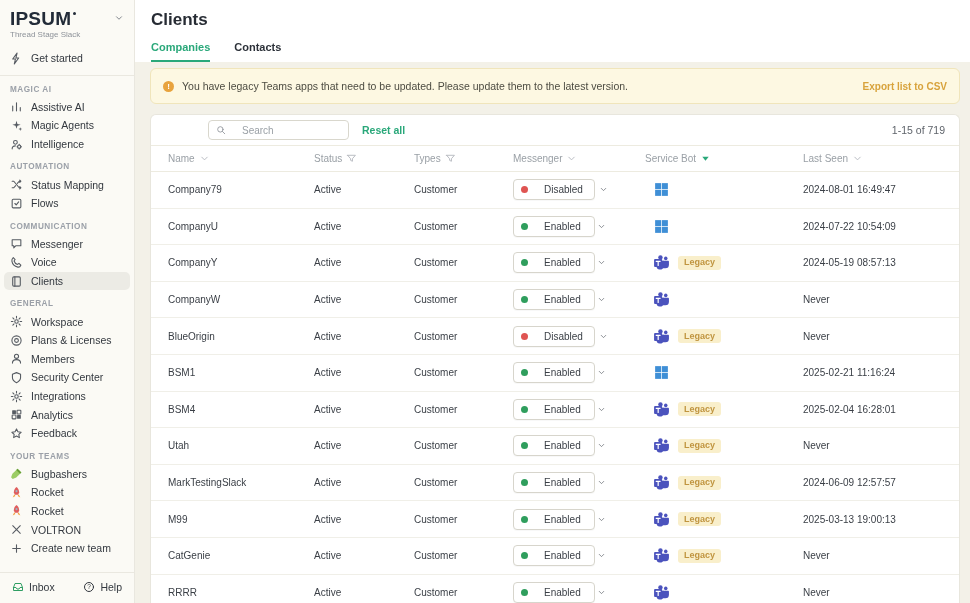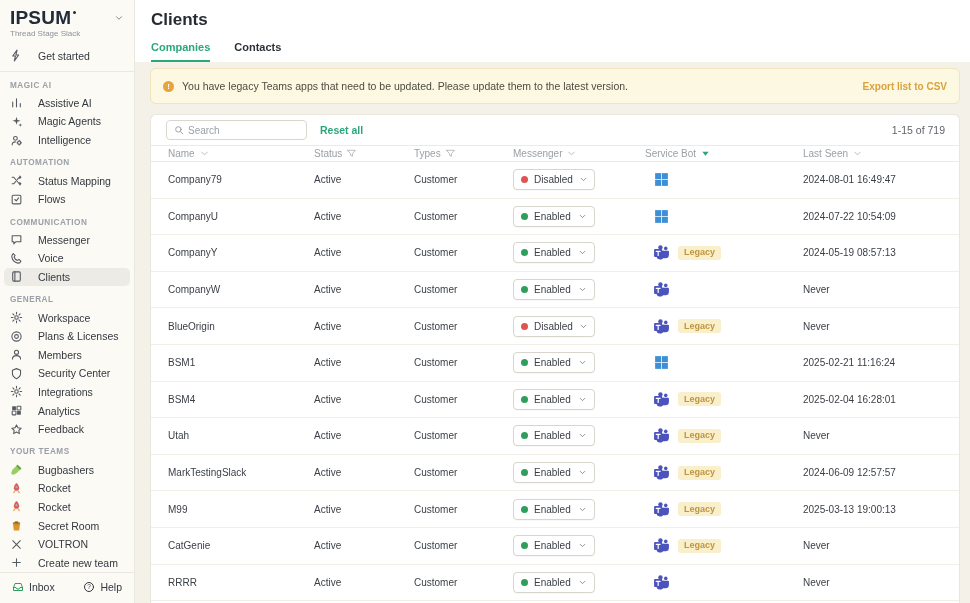--- a/index.html
+++ b/index.html
@@ -8,21 +8,21 @@
   .app { display:flex; width:970px; height:603px; }
 
   
   .sidebar { width:135px; flex:none; background:#fbfaf5; border-right:1px solid #e9e7df;
              display:flex; flex-direction:column; padding-top:8px; }
   .logo-row { display:flex; align-items:center; padding:0 10px; height:20px; }
   .logo { font-size:19px; font-weight:800; color:#222b38; letter-spacing:.2px; line-height:1; }
   .tm-dot { width:3px; height:3px; border-radius:50%; background:#222b38; margin:-10px 0 0 2px; }
   .logo-chev { margin-left:auto; width:10px; height:10px; color:#6a7078; cursor:pointer; }
   .subtitle { padding:2px 10px 0; font-size:8px; color:#8d9299; }
-  .nav-item { display:flex; align-items:center; gap:15px; height:18.6px; padding:0 10px;
+  .nav-item { display:flex; align-items:center; gap:8px; height:18.6px; padding:0 10px;
               font-size:10.5px; color:#33383f; cursor:pointer; white-space:nowrap; }
   .nav-item .ic { width:13px; height:13px; flex:none; color:#565b62; display:flex; align-items:center; justify-content:center; }
   .ic svg, .logo-chev svg, .hic svg, .sc svg, .sic svg { width:100%; height:100%; display:block; }
   .nav-item.selected { background:#ececе8; background:#ecebe5; border-radius:5px; margin:0 4px; padding:0 6px; }
   .get-started { margin-top:10px; }
   .divider { border-top:1px solid #eae8e0; margin:7px 0 0; }
   .section-title { padding:9px 10px 4px; font-size:8.2px; font-weight:700; color:#9ba0a8; letter-spacing:.5px; }
   .sidebar-footer { margin-top:auto; border-top:1px solid #eae8e0; display:flex; justify-content:space-between;
                     align-items:center; padding:8px 12px 10px; font-size:10.5px; color:#33383f; }
   .footer-item { display:flex; align-items:center; gap:5px; cursor:pointer; }
@@ -42,40 +42,40 @@
             display:flex; align-items:center; gap:8px; padding:0 12px; }
   .warning-dot { width:11px; height:11px; border-radius:50%; background:#e8a33d; color:#fff;
                  font-size:8px; font-weight:700; display:flex; align-items:center; justify-content:center; flex:none; }
   .warning-dot::after { content:"!"; }
   .banner-text { font-size:10.5px; color:#4d4c42; }
   .banner-action { margin-left:auto; font-size:10px; font-weight:700; color:#d8a33c; cursor:pointer; }
 
   .card { margin-top:10px; flex:1; background:#fff; border:1px solid #e8e6dd; border-bottom:none;
           border-radius:6px 6px 0 0; overflow:hidden; display:flex; flex-direction:column; min-height:0; }
   .toolbar { flex:none; display:flex; align-items:center; height:30px; padding:0 14px 0 15px; }
-  .search-box { display:flex; align-items:center; gap:4px; width:141px; height:20px; background:#fff;
-                border:1px solid #d9d7cd; border-radius:4px; padding:0 7px; }
+  .search-box { display:flex; align-items:center; gap:16px; width:141px; height:20px; background:#fff;
+                border:1px solid #d9d7cd; border-radius:4px; padding:0 7px;margin-left:42px; }
   .search-box .sic { width:10px; height:10px; color:#8d9299; flex:none; }
   .search-box input { border:none; outline:none; width:100%; font-size:10px; color:#33383f; background:transparent; }
   .search-box input::placeholder { color:#9aa0a6; }
   .reset-link { margin-left:13px; font-size:10.5px; font-weight:600; color:#2aa87a; cursor:pointer; }
   .pagination { margin-left:auto; font-size:10.5px; color:#5f646b; }
 
   .grid-cols { display:grid; grid-template-columns:146px 100px 99px 132px 158px 1fr; align-items:center;
                padding:0 14px 0 17px; }
-  .thead { flex:none; height:17px; border-top:1px solid #edebe0; border-bottom:1px solid #edebe0;
+  .thead { flex:none; height:27px; border-top:1px solid #edebe0; border-bottom:1px solid #edebe0;
            color:#9aa0a6; font-size:10px; }
   .th { display:flex; align-items:center; gap:4px; cursor:pointer; }
   .th .hic { width:11px; height:11px; color:#b3b7bd; flex:none; }
   .th.active-filter .hic { color:#2aa87a; }
 
   .tbody { flex:1; overflow:hidden; }
   .row { height:36.6px; border-bottom:1px solid #f0efe8; font-size:10px; color:#3a3f46; }
   .cell { white-space:nowrap; overflow:hidden; text-overflow:ellipsis; padding-right:6px; }
-  .msel { display:flex; align-items:center; gap:6px; width:82px; height:21px; background:#fff;
+  .msel { display:flex; align-items:center; gap:16px; width:82px; height:21px; background:#fff;
           border:1px solid #d7d5cc; border-radius:4px; padding:0 7px; cursor:pointer;
           box-shadow:0 1px 1px rgba(0,0,0,.03); }
   .dot { width:7px; height:7px; border-radius:50%; flex:none; }
   .dot.enabled { background:#2f9e5d; }
   .dot.disabled { background:#df5452; }
   .msel .lbl { font-size:10px; color:#3a3f46; }
   .msel .sc { margin-left:auto; width:9px; height:9px; color:#6a6f76; flex:none; }
   .bot-cell { display:flex; align-items:center; gap:8px; padding-left:8px; }
   .bot-icon { width:17px; height:17px; flex:none; }
   .bot-icon svg { width:100%; height:100%; display:block; }
@@ -272,30 +272,20 @@
             <svg viewBox="0 0 24 24">
               <path d="M12 2c3.2 2.2 5 6.2 5 10.4l-2.2 3.6H9.2L7 12.4C7 8.2 8.8 4.2 12 2z" fill="#e05d5d"></path>
               <circle cx="12" cy="9.5" r="2" fill="#9fb3c0"></circle>
               <path d="M8 15l-3 6 5-2.5M16 15l3 6-5-2.5" fill="#f2a03d"></path>
             </svg>
           </span>
           <span>Rocket</span>
         </div>
         <div class="nav-item">
           <span class="ic">
-            <svg viewBox="0 0 24 24">
-              <path d="M5.5 8.5h13L17 21H7L5.5 8.5z" fill="#d8962c"></path>
-              <ellipse cx="12" cy="8" rx="7" ry="2.6" fill="#b97f20"></ellipse>
-              <path d="M9 4.5h6v3H9z" fill="#8d5f16"></path>
-            </svg>
-          </span>
-          <span>Secret Room</span>
-        </div>
-        <div class="nav-item">
-          <span class="ic">
             <svg viewBox="0 0 24 24" fill="none" stroke="currentColor" stroke-width="2" stroke-linecap="round" stroke-linejoin="round">
               <path d="M5 5l14 14M19 5L5 19"></path>
             </svg>
           </span>
           <span>VOLTRON</span>
         </div>
         <div class="nav-item">
           <span class="ic">
             <svg viewBox="0 0 24 24" fill="none" stroke="currentColor" stroke-width="2" stroke-linecap="round" stroke-linejoin="round">
               <path d="M12 5v14M5 12h14"></path>

